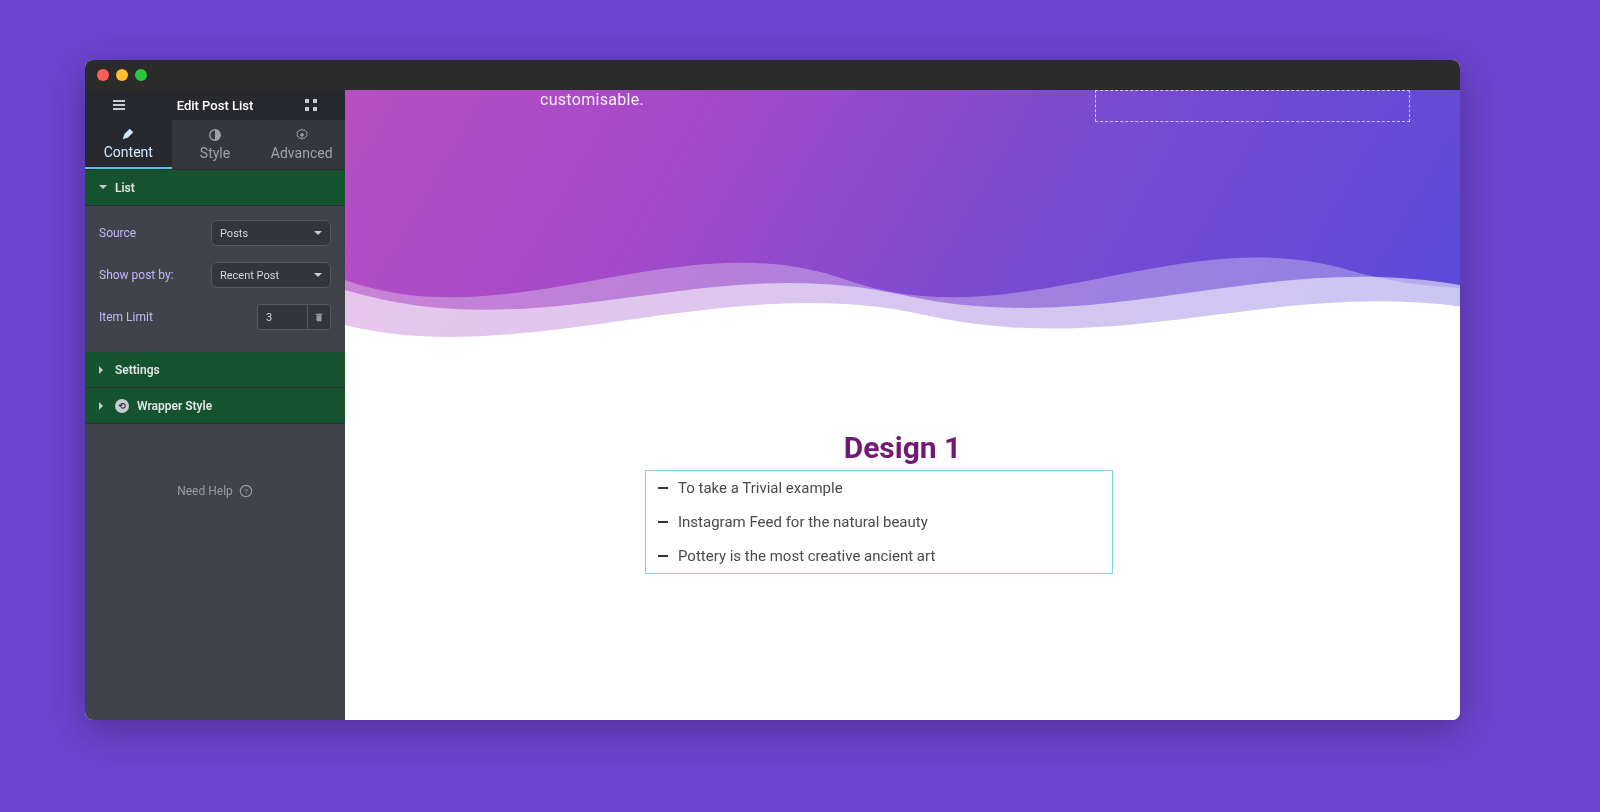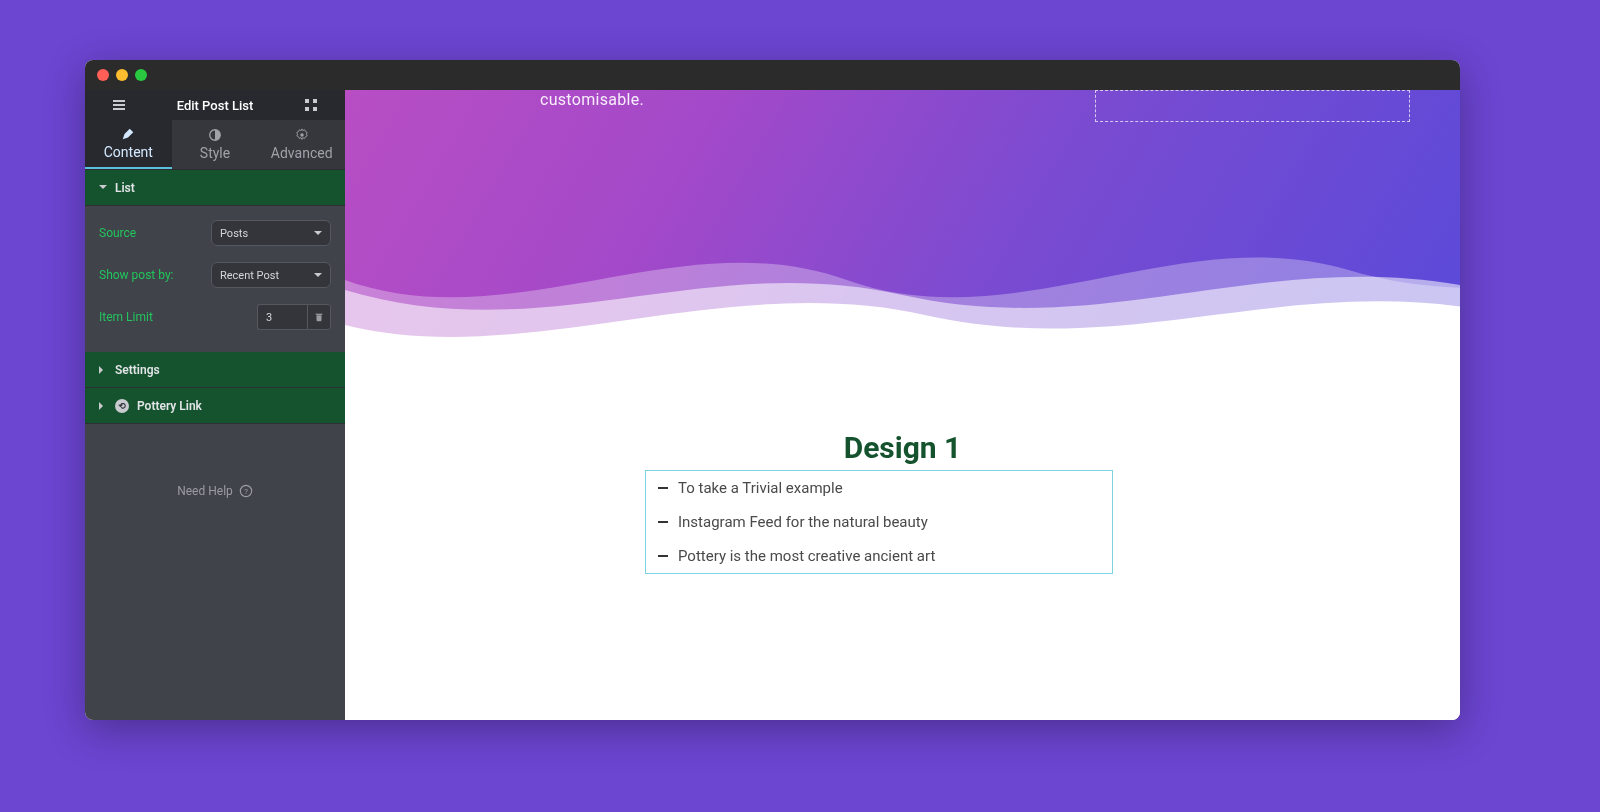--- a/index.html
+++ b/index.html
@@ -111,21 +111,21 @@
   .section-body {
     background: #404349;
     padding: 14px 14px 6px;
   }
   .control-row {
     display: flex;
     align-items: center;
     justify-content: space-between;
     margin-bottom: 16px;
   }
-  .control-label { color: #22c55e; font-size: 12px; }
+  .control-label { color: #c4b5fd; font-size: 12px; }
   .select {
     width: 120px;
     height: 26px;
     background: #33353b;
     border: 1px solid #55585f;
     border-radius: 6px;
     color: #d4d6db;
     font-size: 11px;
     padding: 0 8px;
     display: flex;
@@ -198,21 +198,21 @@
   }
   .wave1 { top:130px; fill: rgba(255,255,255,0.3); }
   .wave2 { top:150px; fill: rgba(255,255,255,0.55); }
   .wave3 { top:165px; fill: #ffffff; }
 
   .design-title {
     position:absolute;
     left:0; right:0;
     top:340px;
     text-align:center;
-    color:#14532d;
+    color:#701a75;
     font-size:30px;
     font-weight:700;
   }
   .post-list-box {
     position:absolute;
     left:300px;
     top:380px;
     width:468px;
     border:1px solid #7dd3e0;
     padding:0 12px;
@@ -325,21 +325,21 @@
       </div>
 
       <div class="section-header">
         <span class="caret-r"></span>
         <span>Settings</span>
       </div>
 
       <div class="section-header">
         <span class="caret-r"></span>
         <span class="chain-icon">⟲</span>
-        <span>Pottery Link</span>
+        <span>Wrapper Style</span>
       </div>
 
       <div class="help">
         <span>Need Help</span>
         <svg width="14" height="14" viewBox="0 0 16 16">
             <circle cx="8" cy="8" r="6.5" fill="none" stroke="#9a9ca2" stroke-width="1.3"></circle>
             <text x="8" y="11" text-anchor="middle" font-size="9" fill="#9a9ca2">?</text>
           </svg>
       </div>
 

